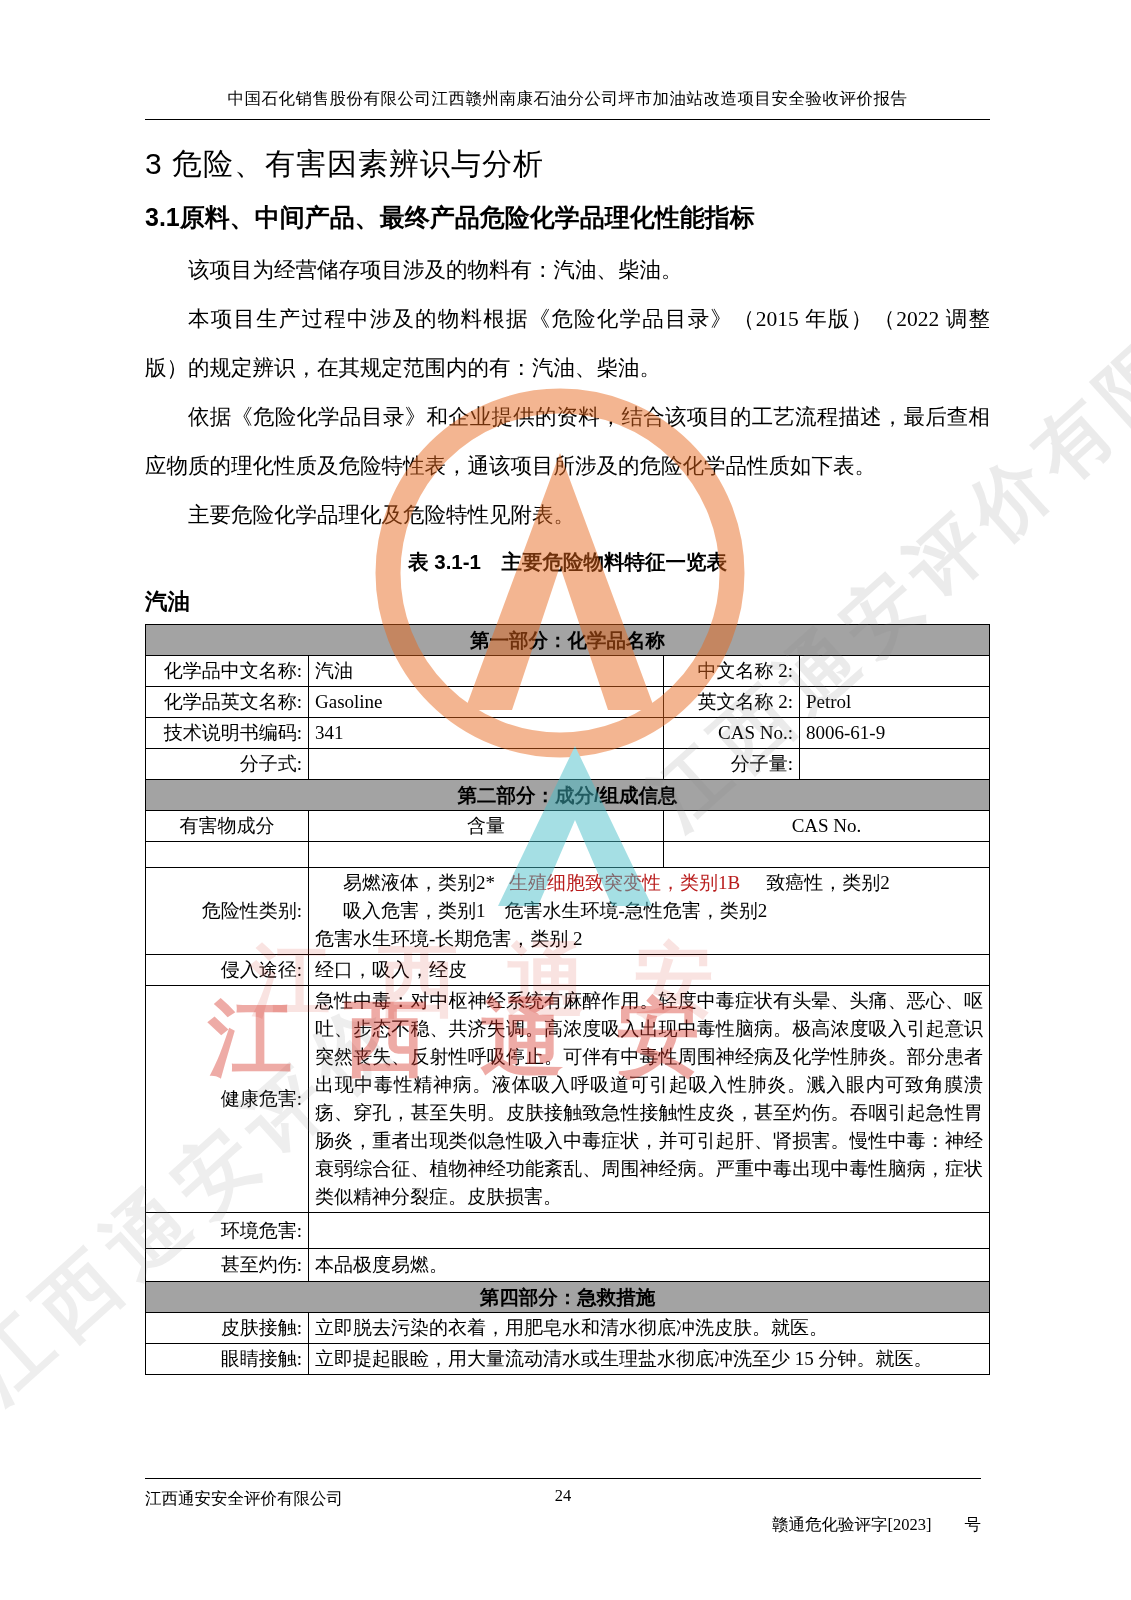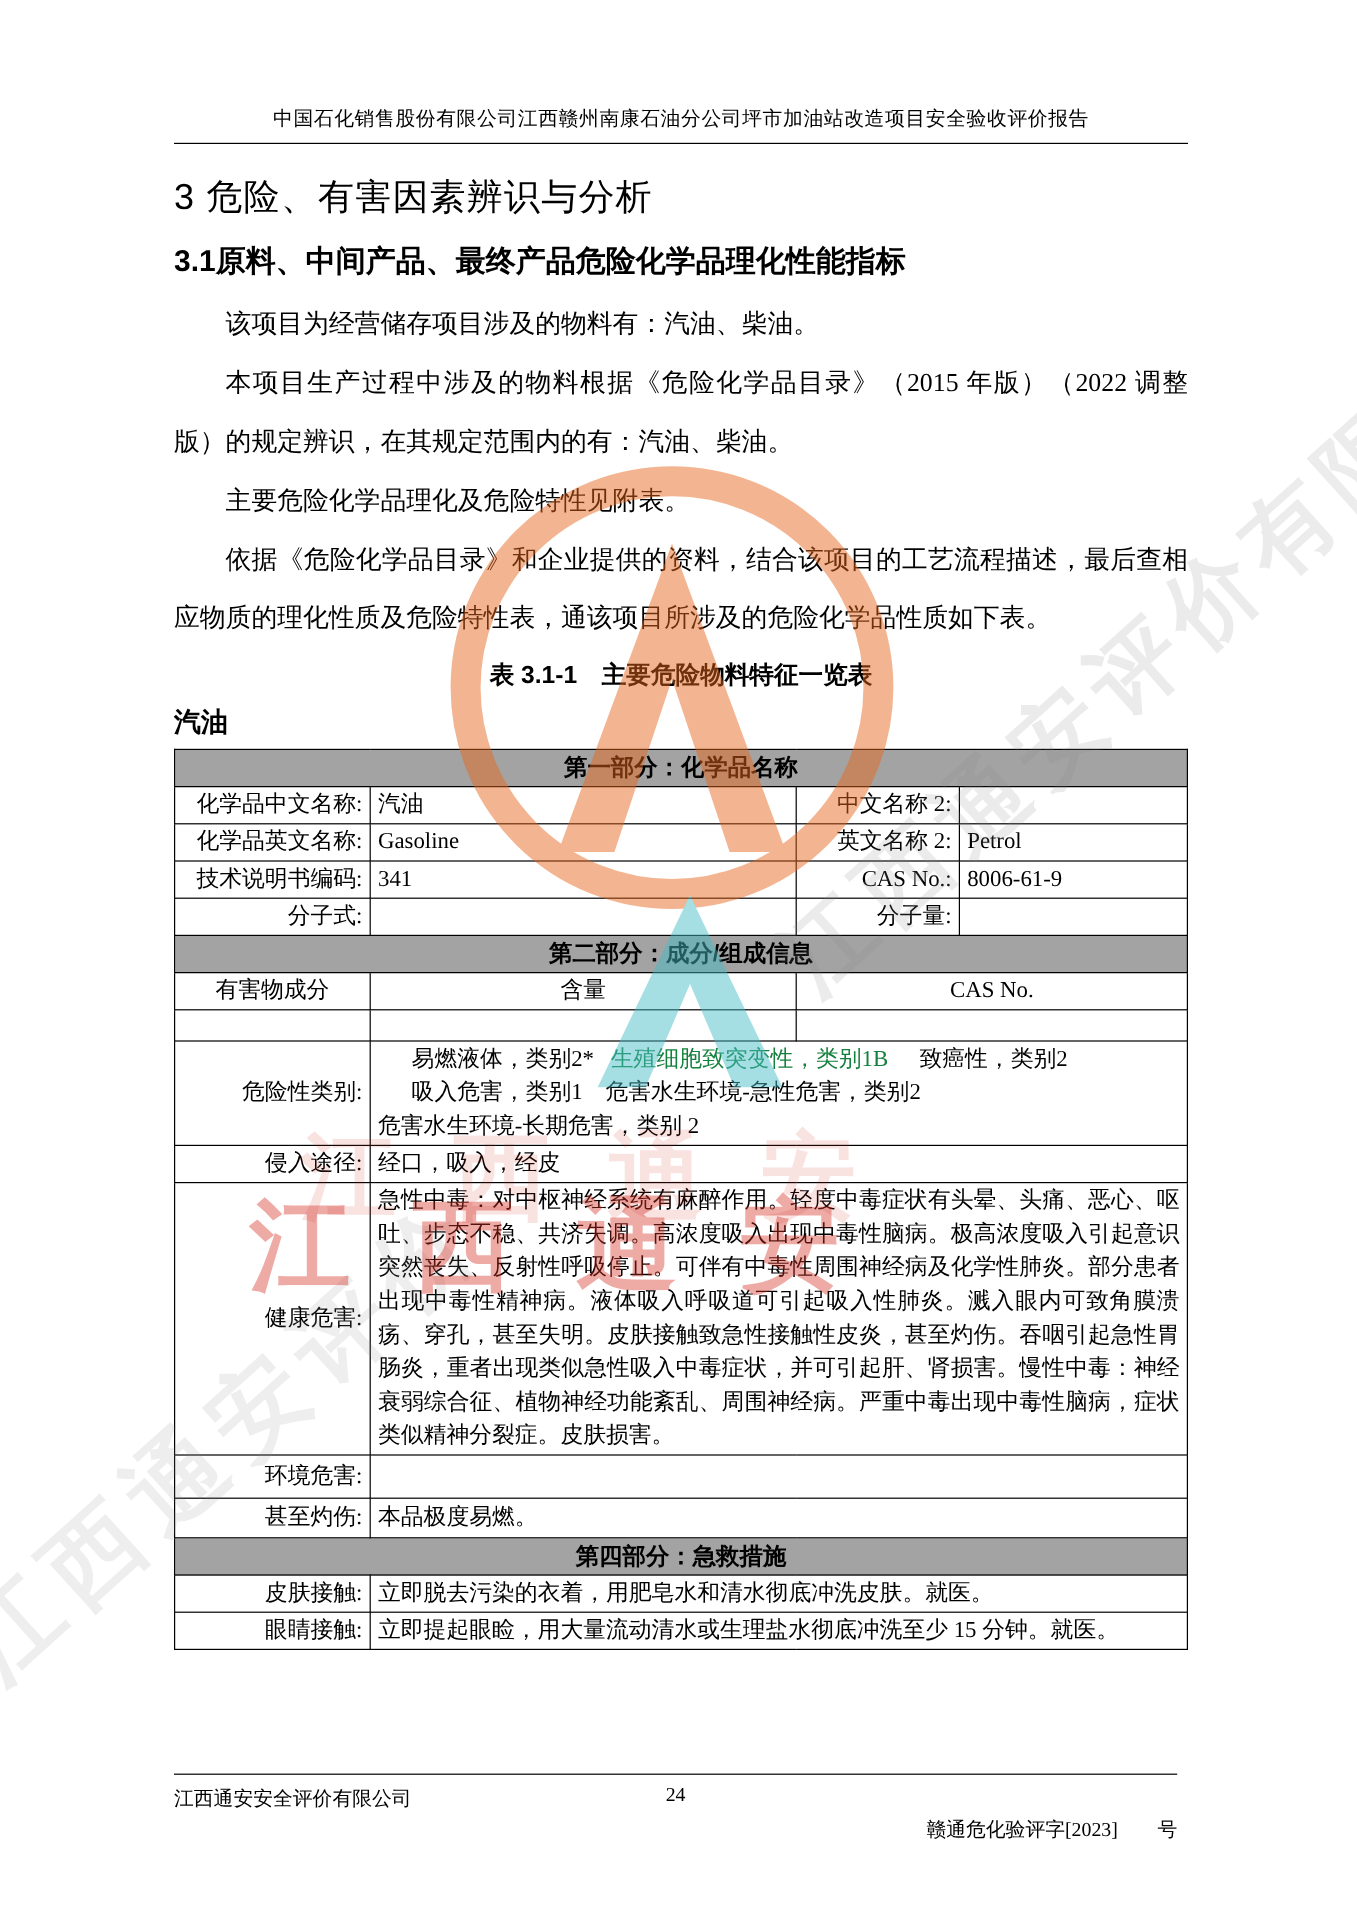--- a/index.html
+++ b/index.html
@@ -54,21 +54,21 @@
   tr.r26 td { height:26px; }
   tr.r31 td { height:16px; }
   tr.r33 td { height:33px; }
   tr.r36 td { height:36px; }
   td.ctr { text-align:center; }
   td.hazard-cell { padding:0 4px; }
   .hz-line { line-height:28px; }
   .hz-indent { padding-left:28px; }
   .hz-seg + .hz-seg { margin-left:14px; }
   .hz-seg.gap2 { margin-left:26px; }
-  .blue { color:#15803d; }
+  .blue { color:#b91c1c; }
   td.health { text-align:justify; line-height:28px; padding:2px 6px; }
 
   .footer {
     position:absolute; left:145px; right:150px; top:1478px; z-index:1;
     border-top:1px solid #000; padding-top:7px; font-size:16.5px;
   }
   .footer-line1 { position:relative; height:22px; }
   .footer-company { position:absolute; left:0; top:2px; }
   .footer-page { position:absolute; left:0; right:0; text-align:center; top:0; }
   .footer-docno { text-align:right; margin-top:6px; font-size:16.5px; }
@@ -96,22 +96,22 @@
 <div class="page">
 
   <div class="doc-header">中国石化销售股份有限公司江西赣州南康石油分公司坪市加油站改造项目安全验收评价报告</div>
 
   <div class="h1">3 危险、有害因素辨识与分析</div>
   <div class="h2">3.1原料、中间产品、最终产品危险化学品理化性能指标</div>
 
   <div class="body-text">
     <p class="para">该项目为经营储存项目涉及的物料有：汽油、柴油。</p>
     <p class="para">本项目生产过程中涉及的物料根据《危险化学品目录》（2015 年版）（2022 调整版）的规定辨识，在其规定范围内的有：汽油、柴油。</p>
+    <p class="para">依据《危险化学品目录》和企业提供的资料，结合该项目的工艺流程描述，最后查相应物质的理化性质及危险特性表，通该项目所涉及的危险化学品性质如下表。</p>
     <p class="para">主要危险化学品理化及危险特性见附表。</p>
-    <p class="para">依据《危险化学品目录》和企业提供的资料，结合该项目的工艺流程描述，最后查相应物质的理化性质及危险特性表，通该项目所涉及的危险化学品性质如下表。</p>
   </div>
 
   <div class="tbl-caption">表 3.1-1　主要危险物料特征一览表</div>
   <div class="material">汽油</div>
 
   <table class="hazmat">
     <colgroup>
       <col style="width:163px">
         <col style="width:355px">
         <col style="width:136px">

